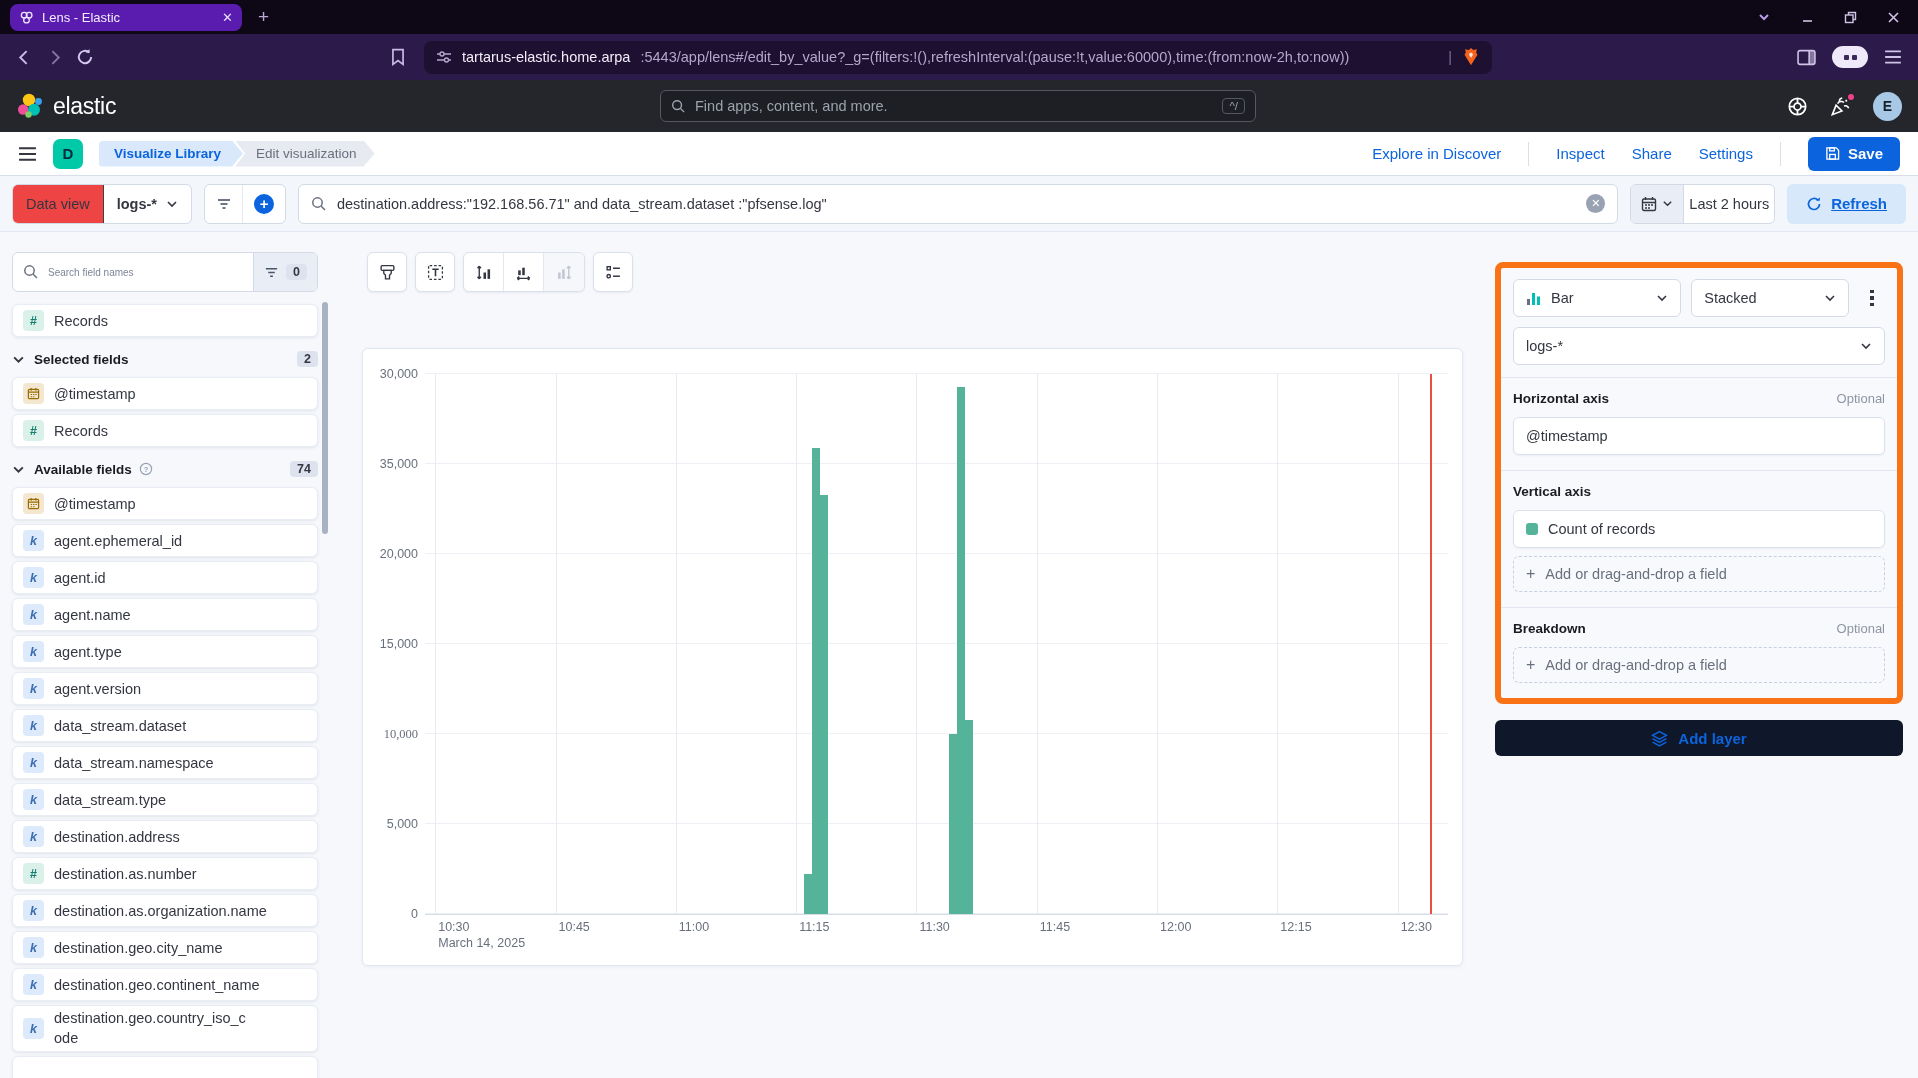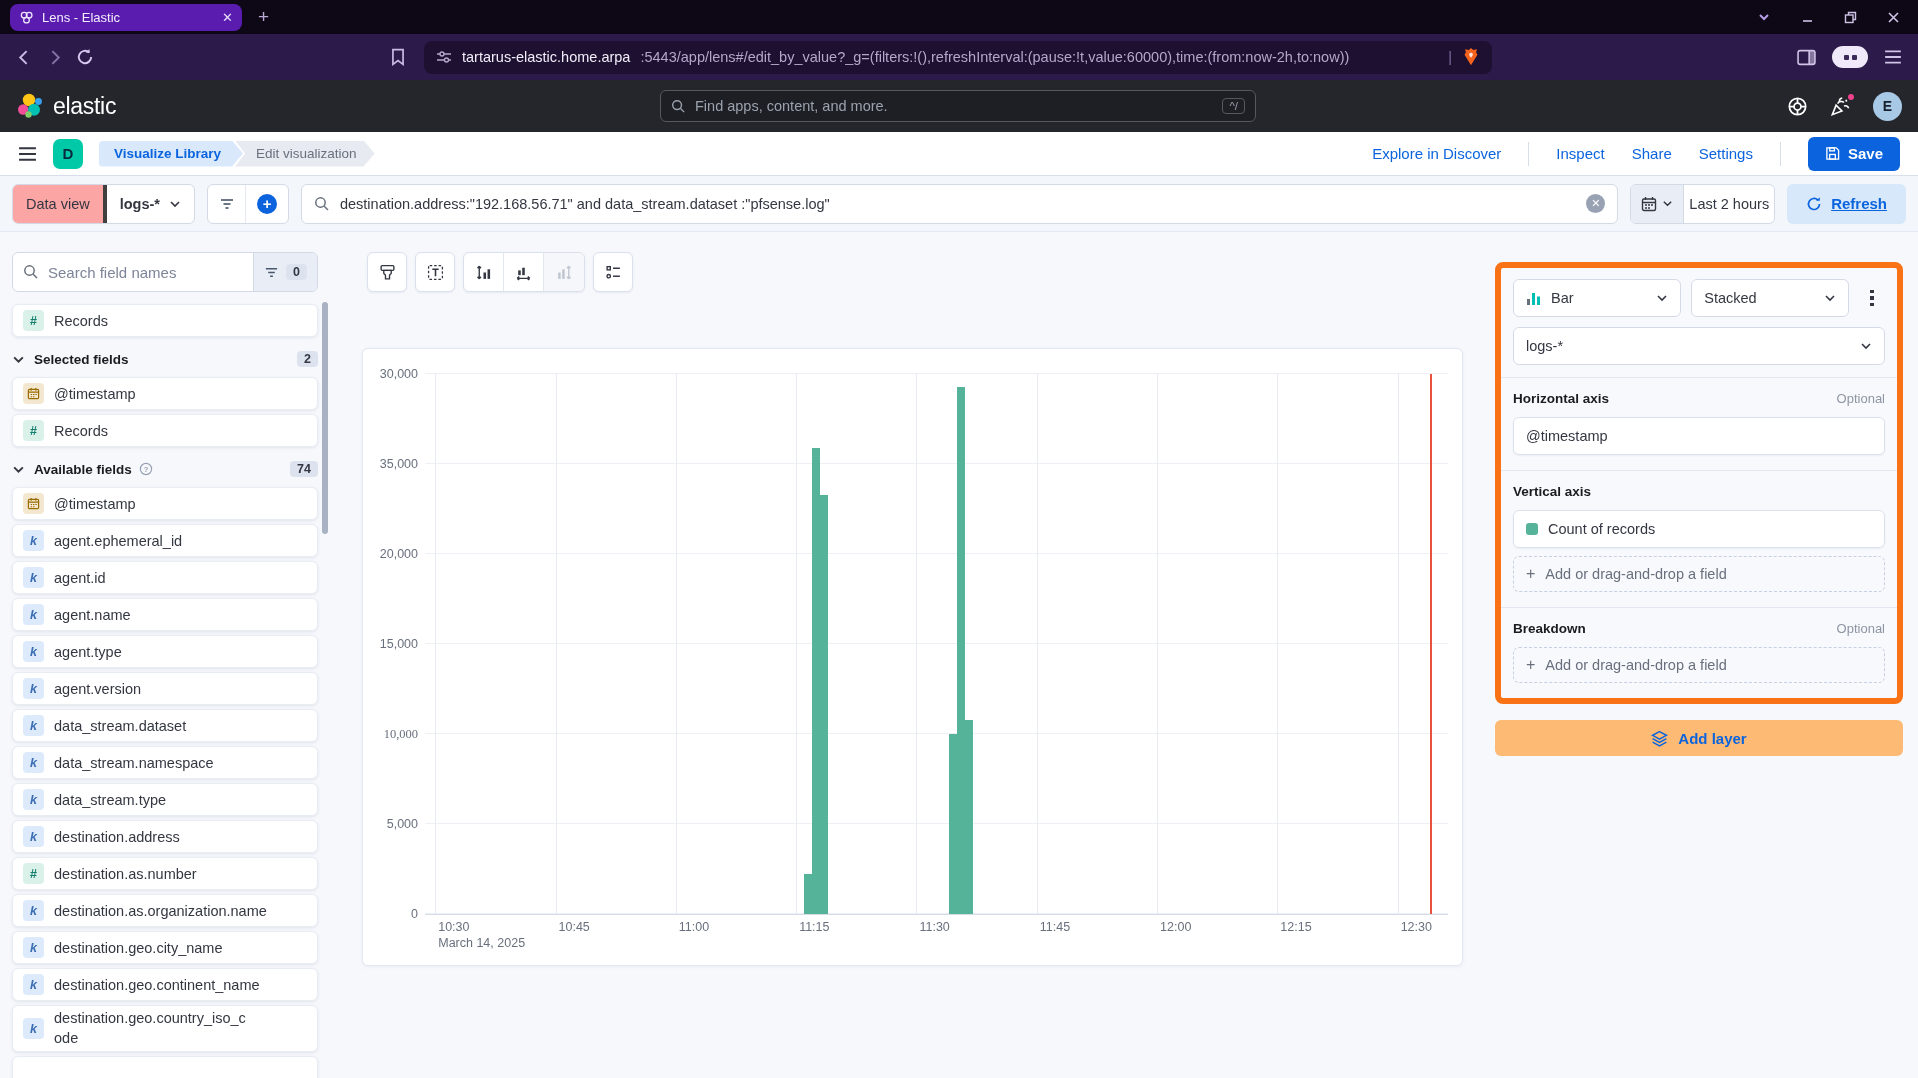--- a/index.html
+++ b/index.html
@@ -43,37 +43,37 @@
   .crumb1 { background:#d9e9fb; color:#0b64dd; font-weight:600; padding:0 22px 0 15px; clip-path:polygon(0 0,calc(100% - 11px) 0,100% 50%,calc(100% - 11px) 100%,0 100%); border-radius:4px 0 0 4px; }
   .crumb2 { background:#e7eaf1; color:#69707d; font-weight:500; padding:0 18px 0 21px; margin-left:-8px; clip-path:polygon(0 0,calc(100% - 11px) 0,100% 50%,calc(100% - 11px) 100%,0 100%,10px 50%); }
   .crumb-actions { margin-left:auto; display:flex; align-items:center; gap:27px; }
   .tlink { color:#0b64dd; font-size:15px; font-weight:500; cursor:pointer; }
   .vdiv { width:1px; height:24px; background:#d8deea; }
   .save-btn { background:#0b64dd; color:#fff; height:34px; padding:0 17px; border-radius:6px; display:flex; align-items:center; gap:8px; font-weight:600; font-size:15px; }
 
   
   .querybar { height:56px; background:#f3f6fb; border-bottom:1px solid #e3e8f2; display:flex; align-items:center; padding:0 12px; gap:12px; }
   .ctl { height:40px; background:#fff; border:1px solid #d3dae6; border-radius:6px; display:flex; align-items:center; overflow:hidden; }
-  .dv-label { background:#fca5a5; height:100%; display:flex; align-items:center; padding:0 13px; border-right:4px solid #404040; font-size:14.5px; }
+  .dv-label { background:#ef4444; height:100%; display:flex; align-items:center; padding:0 13px; border-right:1px solid #404040; font-size:14.5px; }
   .dv-value { display:flex; align-items:center; gap:9px; padding:0 13px; font-size:14.5px; font-weight:600; }
   .filter-group { width:82px; justify-content:space-evenly; }
   .fg-div { width:1px; height:100%; background:#e3e8f2; }
   .plus-circle { width:20px; height:20px; border-radius:50%; background:#0b64dd; color:#fff; display:flex; align-items:center; justify-content:center; font-size:15px; font-weight:700; line-height:1; }
   .qinput { flex:1; padding:0 12px; gap:10px; font-size:14.5px; color:#343741; }
   .clear-btn { margin-left:auto; width:19px; height:19px; border-radius:50%; background:#98a2b3; color:#fff; font-size:11px; display:flex; align-items:center; justify-content:center; }
   .tp-cal { background:#e9edf6; height:100%; display:flex; align-items:center; gap:5px; padding:0 10px; border-right:1px solid #d3dae6; }
   .tp-text { padding:0 5px; font-size:14.5px; white-space:nowrap; }
   .refresh-btn { height:40px; padding:0 19px; border-radius:6px; background:#d6e8fa; color:#0b64dd; font-weight:600; font-size:15px; display:flex; align-items:center; gap:9px;text-decoration:underline; }
 
   
   .workspace { display:flex; height:846px; }
 
   .sidebar { width:330px; padding:20px 0 0 12px; position:relative; overflow:hidden; flex:none; }
   .sb-search { width:306px; height:40px; background:#fff; border:1px solid #d3dae6; border-radius:6px; display:flex; align-items:center; overflow:hidden; margin-bottom:12px; }
-  .sb-search .q { display:flex; align-items:center; gap:9px; padding:0 10px; flex:1; color:#7d8598; font-size:15px; }
+  .sb-search .q { display:flex; align-items:center; gap:9px; padding:0 10px; flex:1; color:#7d8598; font-size:10px; }
   .sb-append { height:100%; background:#e9edf6; border-left:1px solid #d3dae6; display:flex; align-items:center; gap:7px; padding:0 10px; }
   .count-badge { background:#dde3ee; color:#343741; border-radius:4px; font-size:12.5px; font-weight:700; padding:1px 7px; }
   .field-card { width:306px; min-height:33px; background:#fff; border:1px solid #e8ecf3; border-radius:6px; box-shadow:0 1px 3px rgba(50,60,90,.10); display:flex; align-items:center; gap:10px; padding:3px 10px; margin-bottom:4px; font-size:14.5px; color:#343741; cursor:grab; }
   .field-label { white-space:nowrap; }
   .field-label.wrap { white-space:normal; word-break:break-all; max-width:196px; line-height:1.35; }
   .type-badge { width:21px; height:21px; min-width:21px; border-radius:4px; display:flex; align-items:center; justify-content:center; font-size:12.5px; font-weight:700; }
   .t-number { background:#d9f1e8; color:#157e6e; }
   .t-keyword { background:#dceafb; color:#3b6db3; font-style:italic; }
   .t-date { background:#f3e8cf; color:#9a6b00; }
   .section-head { width:306px; display:flex; align-items:center; gap:9px; margin:14px 0 10px; font-size:13.5px; font-weight:700; color:#1a1c21; }
@@ -113,21 +113,21 @@
   .dots-btn { width:26px; display:flex; flex-direction:column; gap:3px; align-items:center; }
   .dots-btn i { width:3.5px; height:3.5px; background:#343741; }
   .logs-dd { margin-top:10px; }
   .cp-section { border-top:1px solid #e2e7f1; padding:13px 12px 15px; }
   .cp-head { display:flex; align-items:center; font-size:13.5px; font-weight:700; color:#1a1c21; margin-bottom:11px; }
   .optional { margin-left:auto; color:#8e95a3; font-weight:400; font-size:13px; }
   .dim-field { background:#fff; border:1px solid #dbe1ec; border-radius:6px; height:38px; display:flex; align-items:center; padding:0 12px; gap:10px; font-size:14.5px; box-shadow:0 1px 2px rgba(50,60,90,.06); }
   .swatch { width:12px; height:12px; border-radius:3px; background:#54b399; }
   .add-field { margin-top:8px; border:1px dashed #c6d0e2; border-radius:6px; height:36px; display:flex; align-items:center; padding:0 12px; gap:10px; color:#69707d; font-size:14.5px; }
   .add-field .plus { font-size:16px; color:#69707d; }
-  .addlayer-btn { margin-top:16px; width:408px; height:36px; border-radius:6px; background:#fdba74; color:#0b64dd; font-weight:600; font-size:15px; display:flex; align-items:center; justify-content:center; gap:10px; }
+  .addlayer-btn { margin-top:16px; width:408px; height:36px; border-radius:6px; background:#0f172a; color:#0b64dd; font-weight:600; font-size:15px; display:flex; align-items:center; justify-content:center; gap:10px; }
 </style>
 </head>
 <body>
 
 <div class="tabstrip">
   <div class="btab">
     <span>
       <svg width="15" height="15" viewBox="0 0 16 16">
           <circle cx="5.5" cy="5.5" r="3" fill="none" stroke="#ece4fb" stroke-width="1.4"></circle>
           <circle cx="10.8" cy="5.5" r="3" fill="none" stroke="#ece4fb" stroke-width="1.4"></circle>

